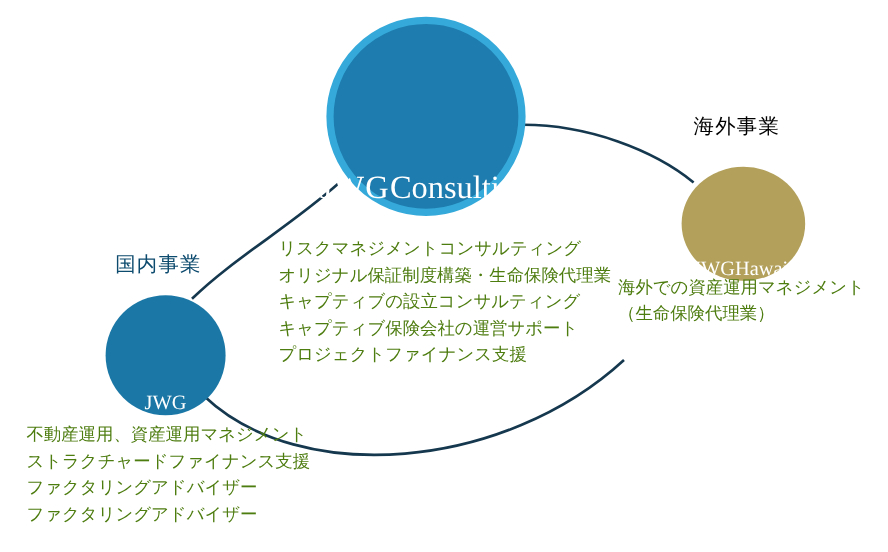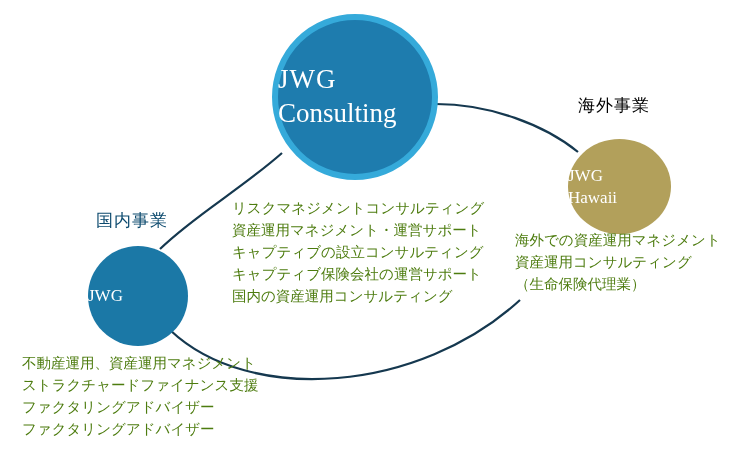--- a/index.html
+++ b/index.html
@@ -21,22 +21,22 @@
     top: 0;
     width: 740px;
     height: 460px;
   }
 
   
   .node {
     position: absolute;
     border-radius: 50%;
     display: flex;
-    flex-direction: column;
-    align-items: flex-start;
+    flex-direction: row;
+    align-items: flex-end;
     justify-content: center;
     color: #ffffff;
     text-align: center;
     line-height: 1.25;
     z-index: 3;
   }
   .node .node-line {
     display: block;
     white-space: nowrap;
   }
@@ -140,32 +140,31 @@
   <div class="node" id="node-hawaii">
     <span class="node-line">JWG</span>
     <span class="node-line">Hawaii</span>
   </div>
 
   <div class="section-label" id="label-domestic">国内事業</div>
   <div class="section-label" id="label-overseas">海外事業</div>
 
   <div class="text-block" id="list-consulting">
     <span class="text-line">リスクマネジメントコンサルティング</span>
-    <span class="text-line">資産運用マネジメント・運営サポート</span>
+    <span class="text-line">オリジナル保証制度構築・生命保険代理業</span>
     <span class="text-line">キャプティブの設立コンサルティング</span>
     <span class="text-line">キャプティブ保険会社の運営サポート</span>
-    <span class="text-line">国内の資産運用コンサルティング</span>
+    <span class="text-line">プロジェクトファイナンス支援</span>
   </div>
 
   <div class="text-block" id="list-solutions">
     <span class="text-line">不動産運用、資産運用マネジメント</span>
     <span class="text-line">ストラクチャードファイナンス支援</span>
     <span class="text-line">ファクタリングアドバイザー</span>
     <span class="text-line">ファクタリングアドバイザー</span>
   </div>
 
   <div class="text-block" id="list-hawaii">
     <span class="text-line">海外での資産運用マネジメント</span>
-    <span class="text-line">資産運用コンサルティング</span>
     <span class="text-line">（生命保険代理業）</span>
   </div>
 
 </div>
 
 </body></html>

